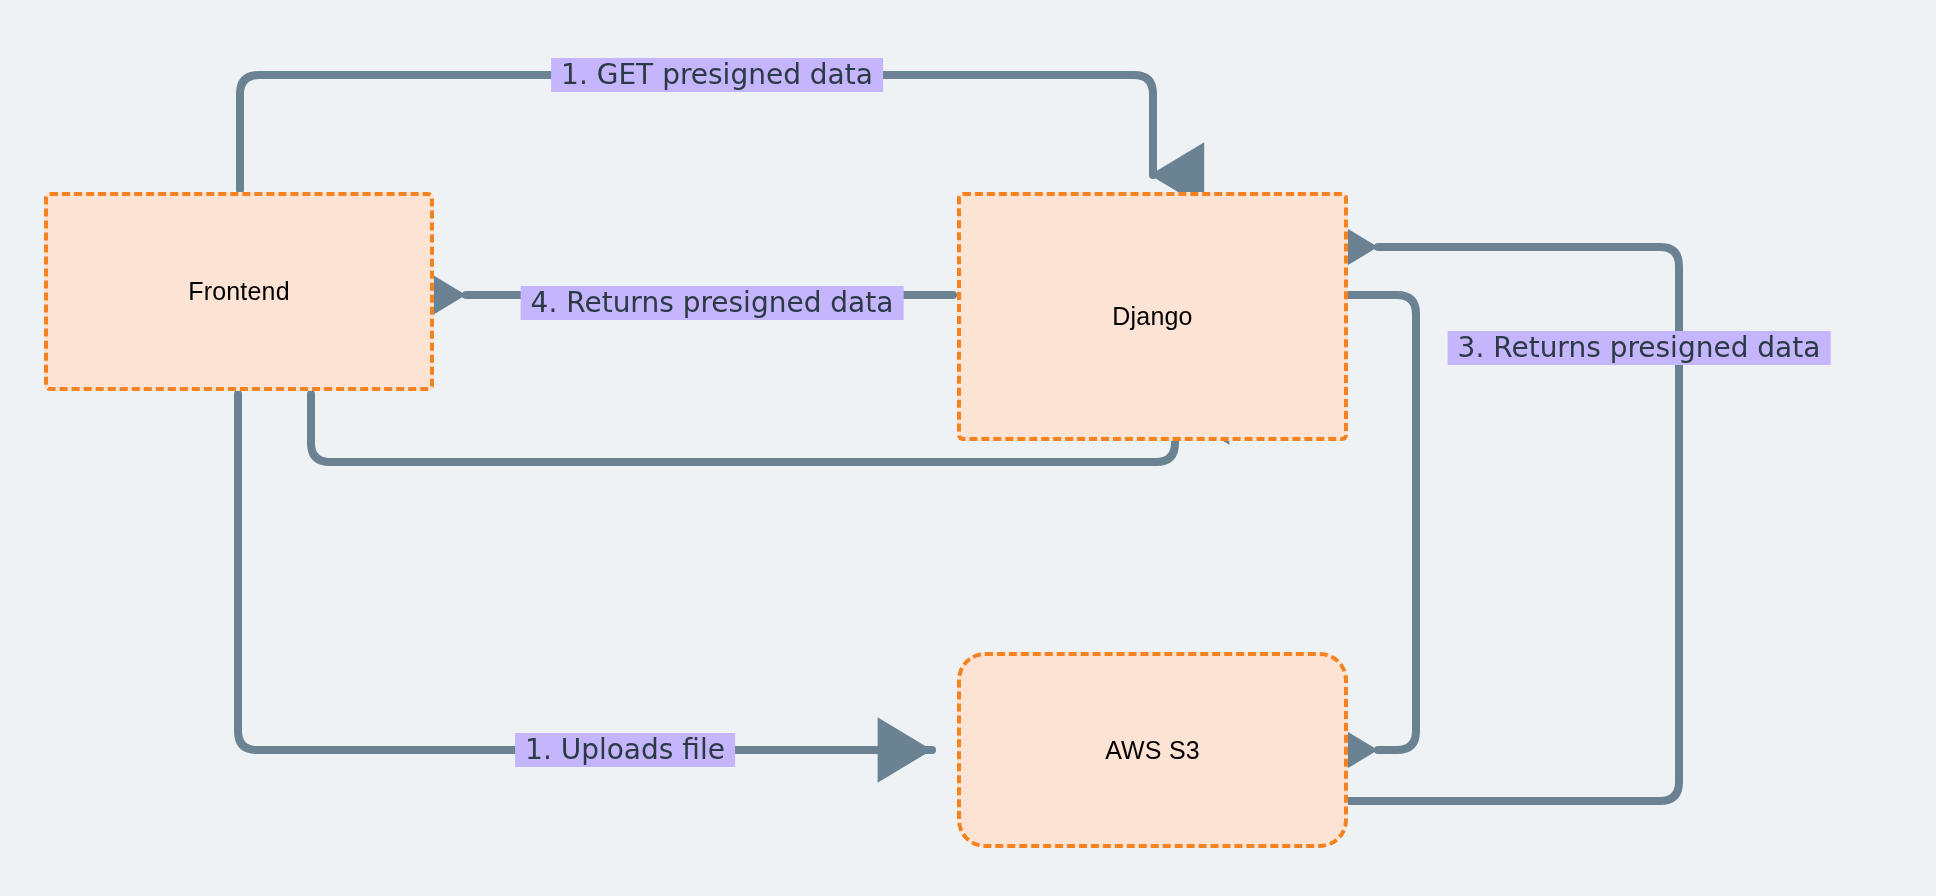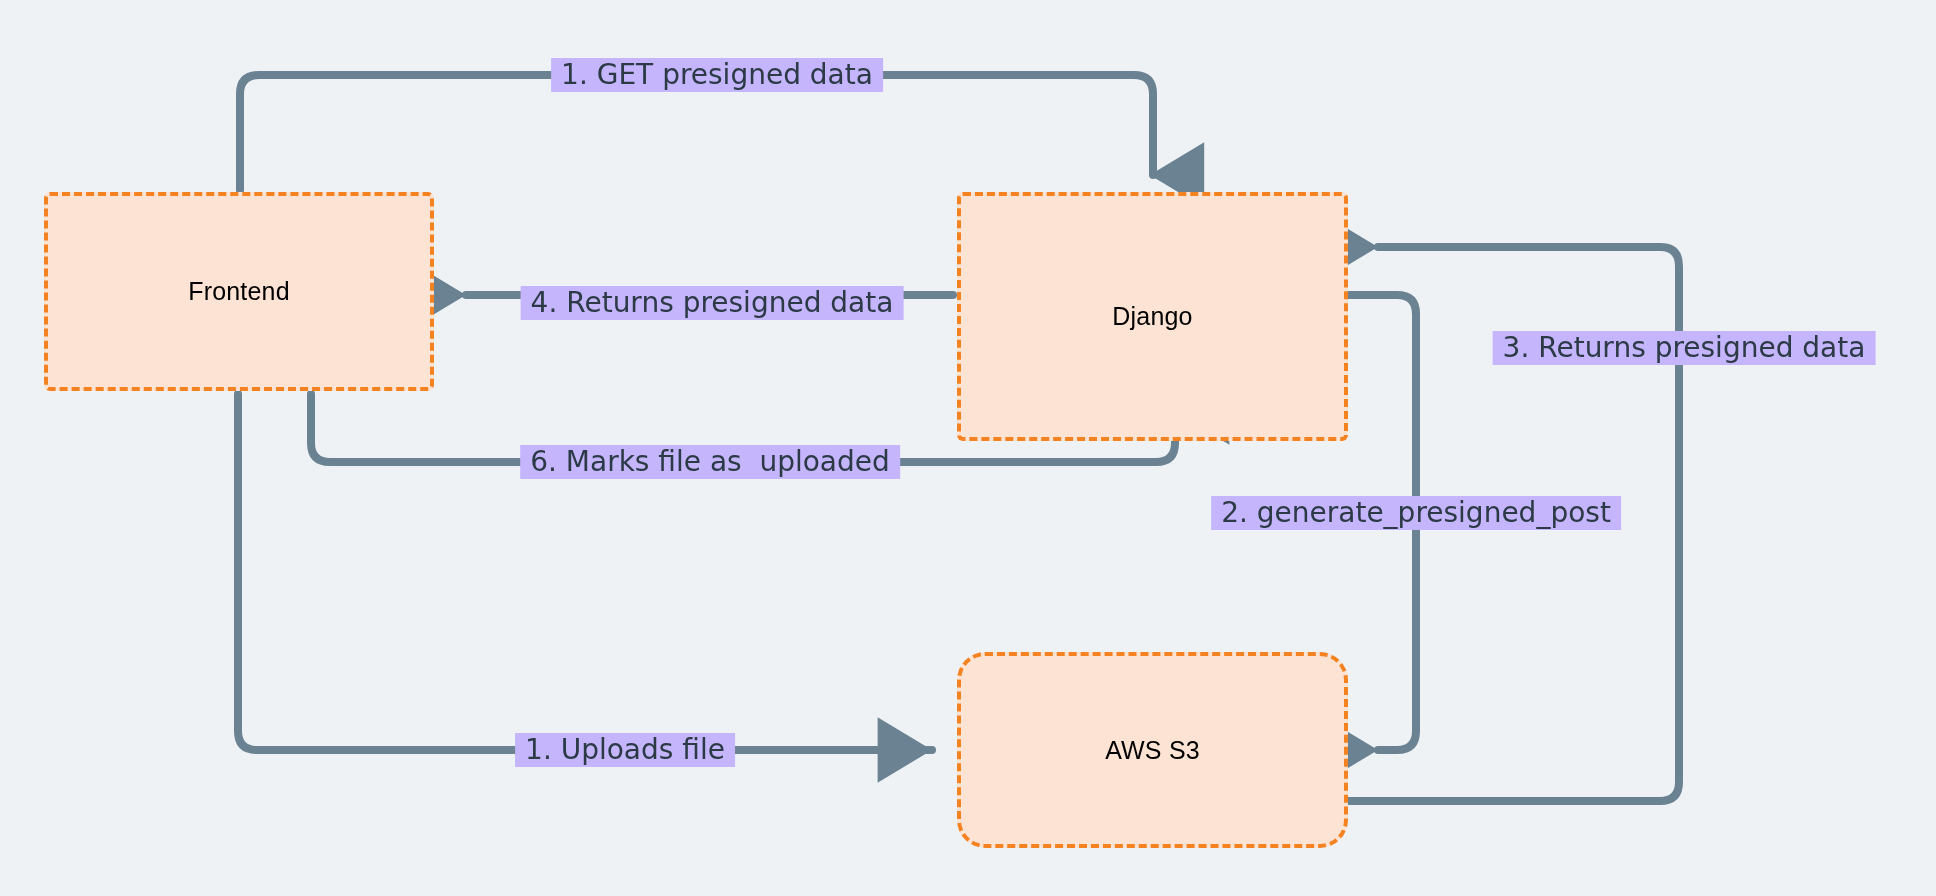--- a/index.html
+++ b/index.html
@@ -98,23 +98,21 @@
   <div class="node-box" style="left:957px; top:192px; width:391px; height:249px;">
     <span class="node-label">Django</span>
   </div>
 
   <div class="node-box" style="left:957px; top:652px; width:391px; height:196px;border-radius:28px;">
     <span class="node-label">AWS S3</span>
   </div>
 
   <div class="edge-label center" style="left:717px; top:75px;">1. GET presigned data</div>
 
-  <div class="edge-label center" style="left:1416px; top:513px;">2. generate_presigned_post</div>
 
-  <div class="edge-label center" style="left:1684px; top:348px;">3. Returns presigned data</div>
+  <div class="edge-label center" style="left:1639px; top:348px;">3. Returns presigned data</div>
 
   <div class="edge-label center" style="left:712px; top:303px;">4. Returns presigned data</div>
 
   <div class="edge-label center" style="left:625px; top:750px;">1. Uploads file</div>
 
-  <div class="edge-label center" style="left:710px; top:462px;">6. Marks file as  uploaded</div>
 
 </div>
 
 </body></html>

